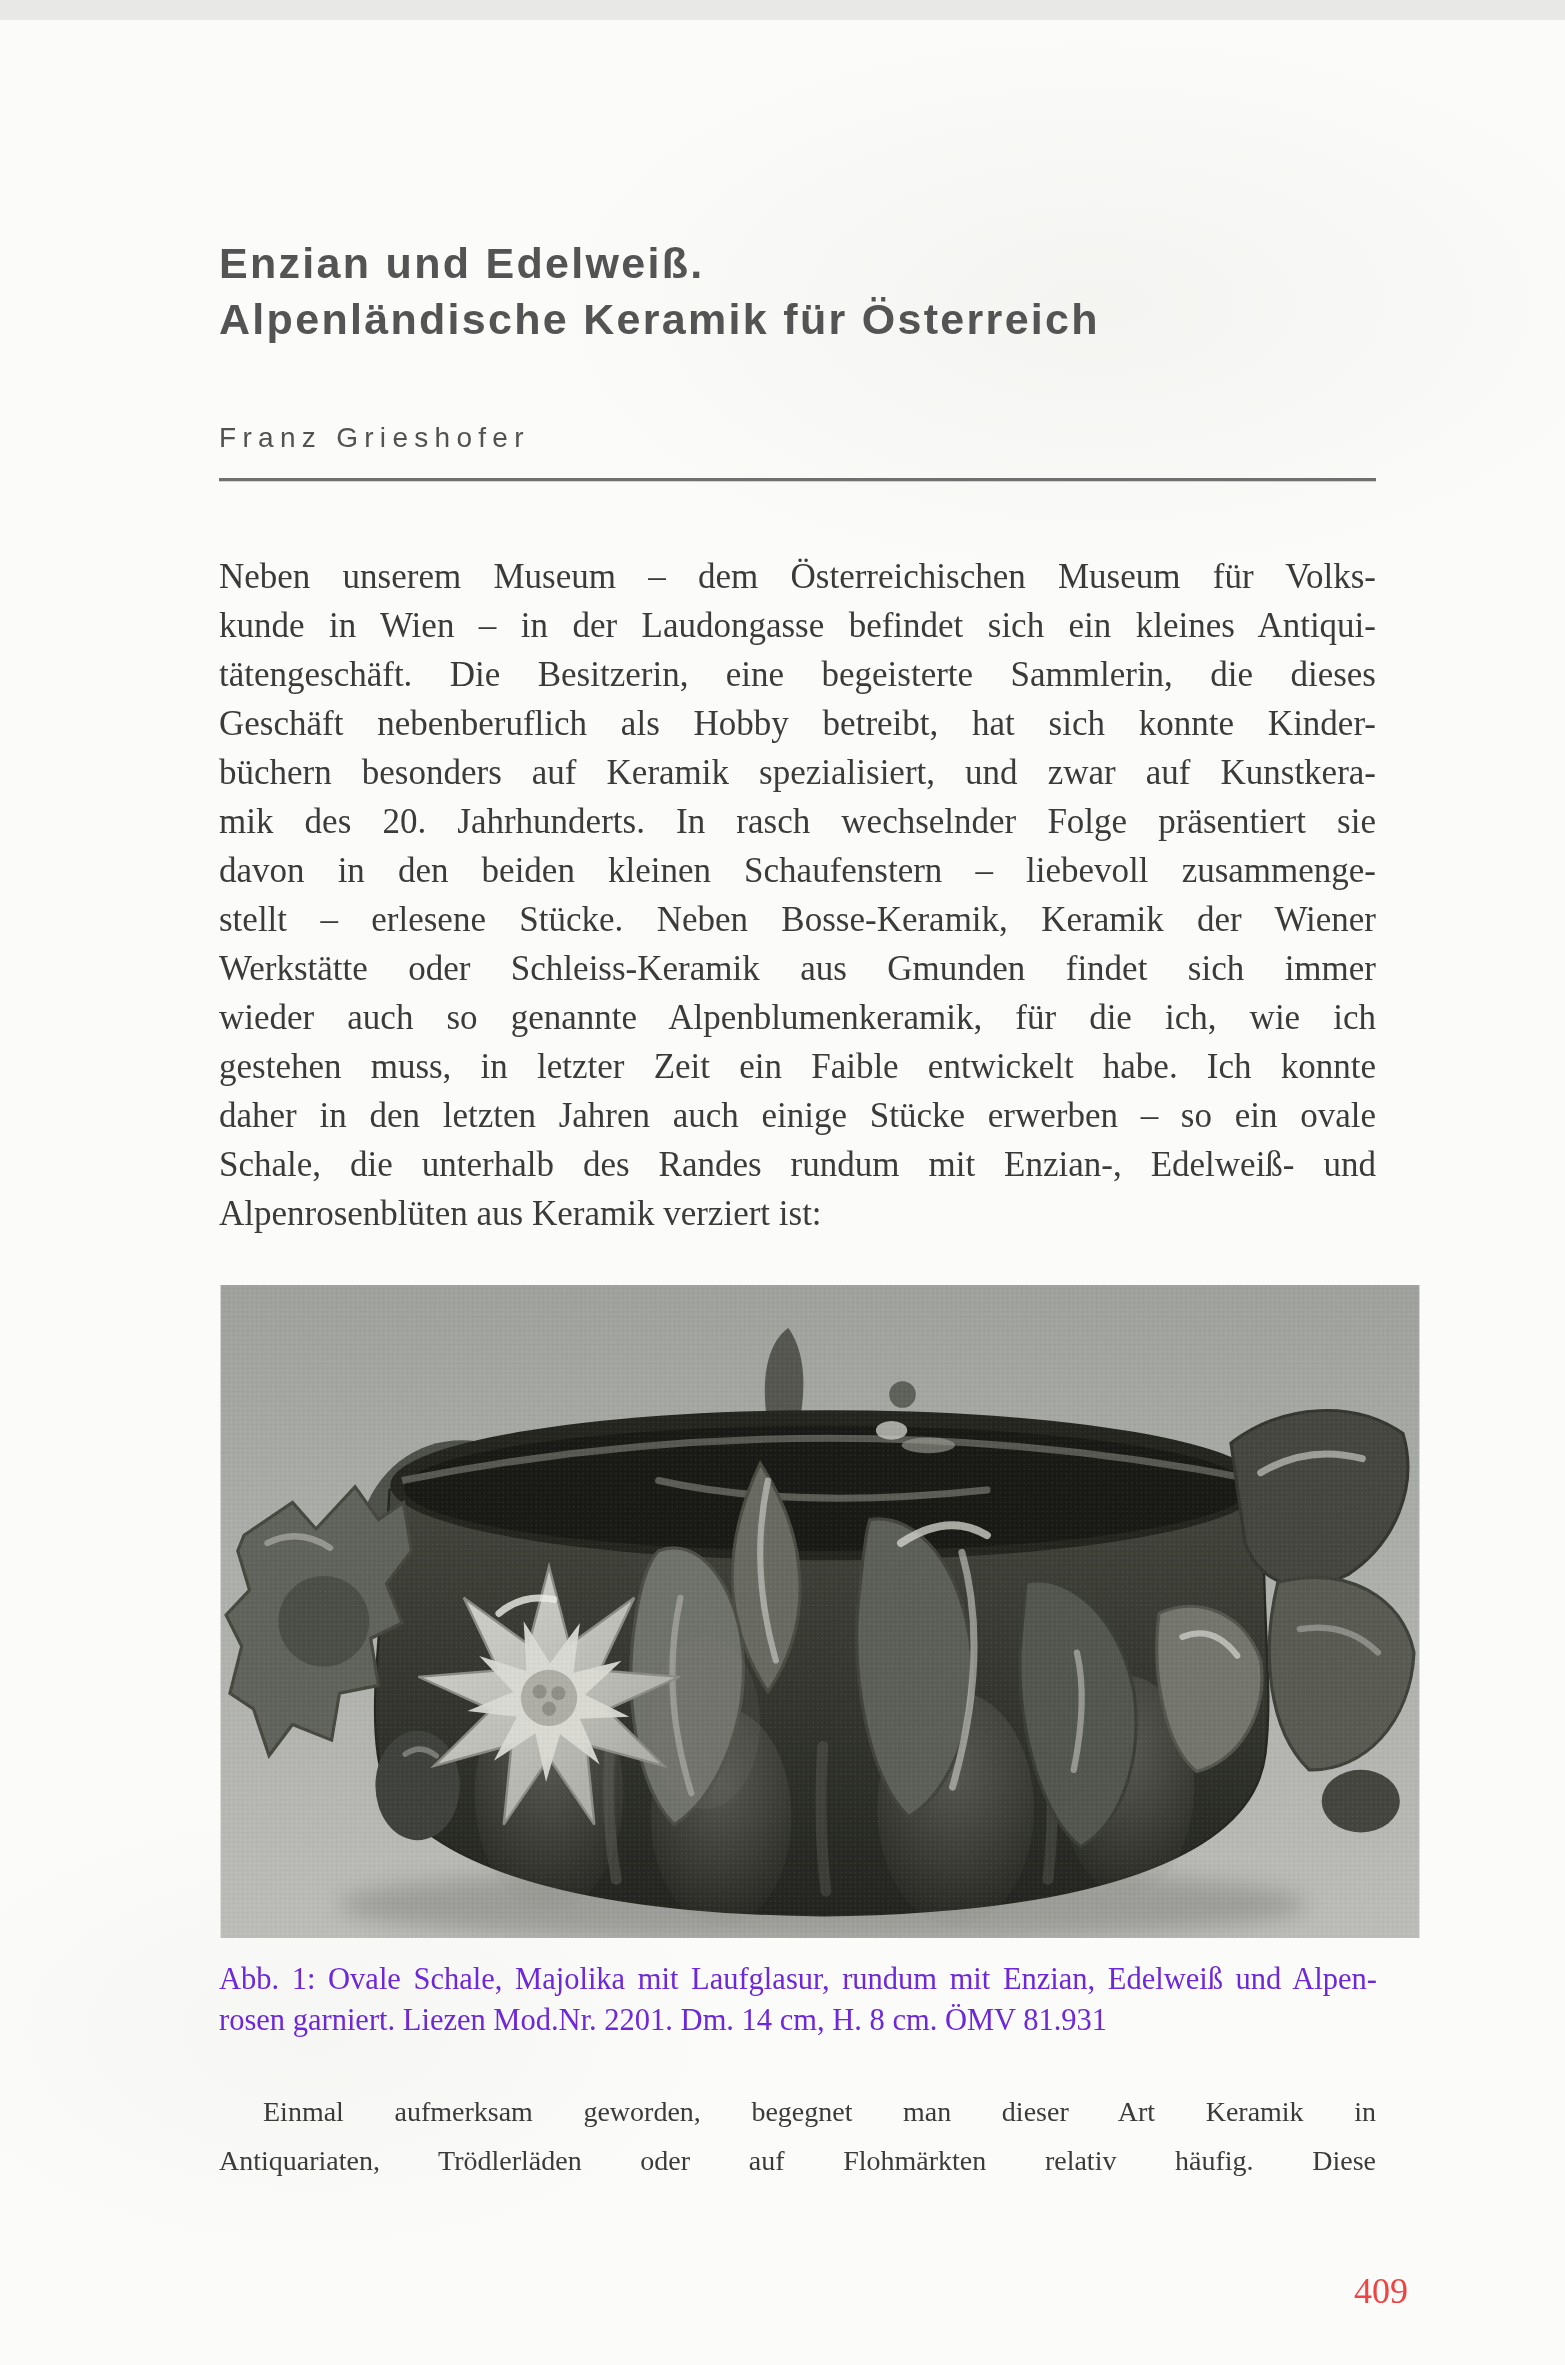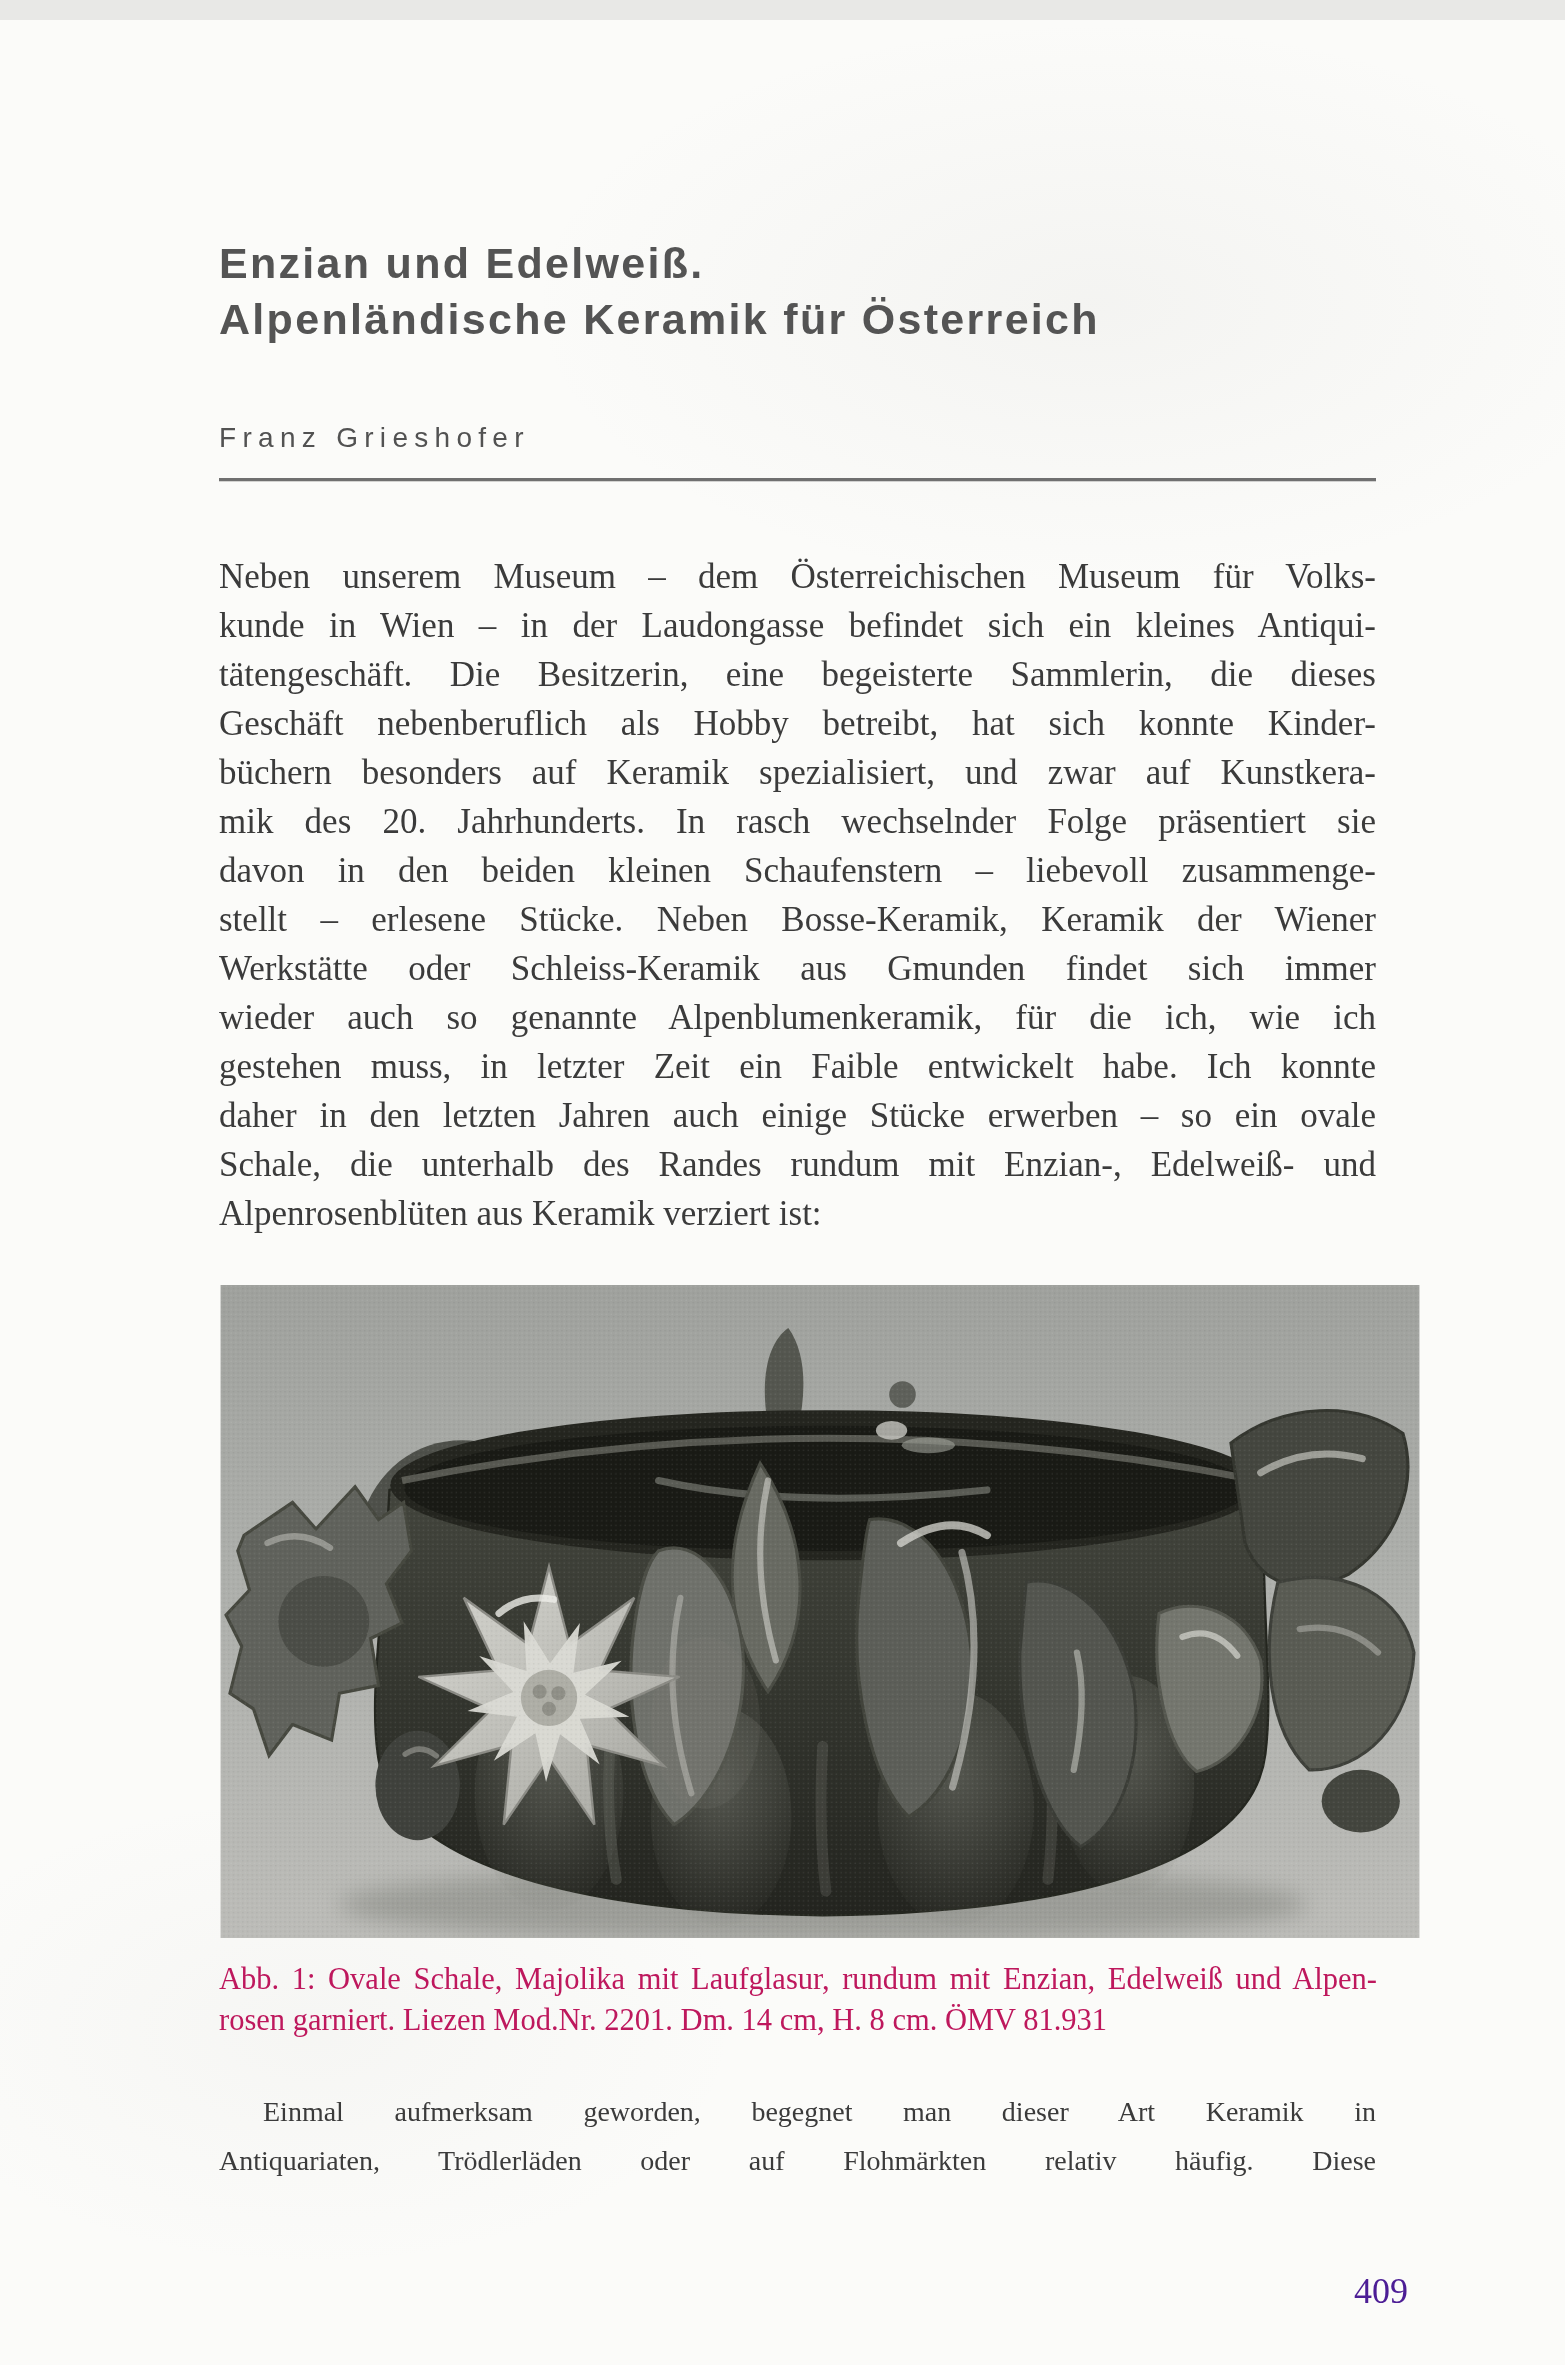--- a/index.html
+++ b/index.html
@@ -54,27 +54,27 @@
   .jline{text-align:justify;text-align-last:justify;}
   .lline{text-align:left;}
   .indent{text-indent:44px;}
   .figure{
     position:absolute;left:220px;top:1265px;
     width:1200px;height:653px;
     line-height:0;
   }
   .caption{
     position:absolute;left:219px;top:1939px;width:1158px;
-    font-size:30.5px;line-height:41px;color:#be185d;
+    font-size:30.5px;line-height:41px;color:#6d28d9;
   }
   .page-number{
     position:absolute;left:219px;top:2252px;width:1189px;
     text-align:right;
     font-size:36px;line-height:39px;
-    color:#4c1d95;
+    color:#ef4444;
   }
 </style>
 </head>
 <body>
 
 <div class="page">
   <div class="scan-tint"></div>
 
   <div class="title-line title-1">Enzian und Edelweiß.</div>
   <div class="title-line title-2">Alpenländische Keramik für Österreich</div>

